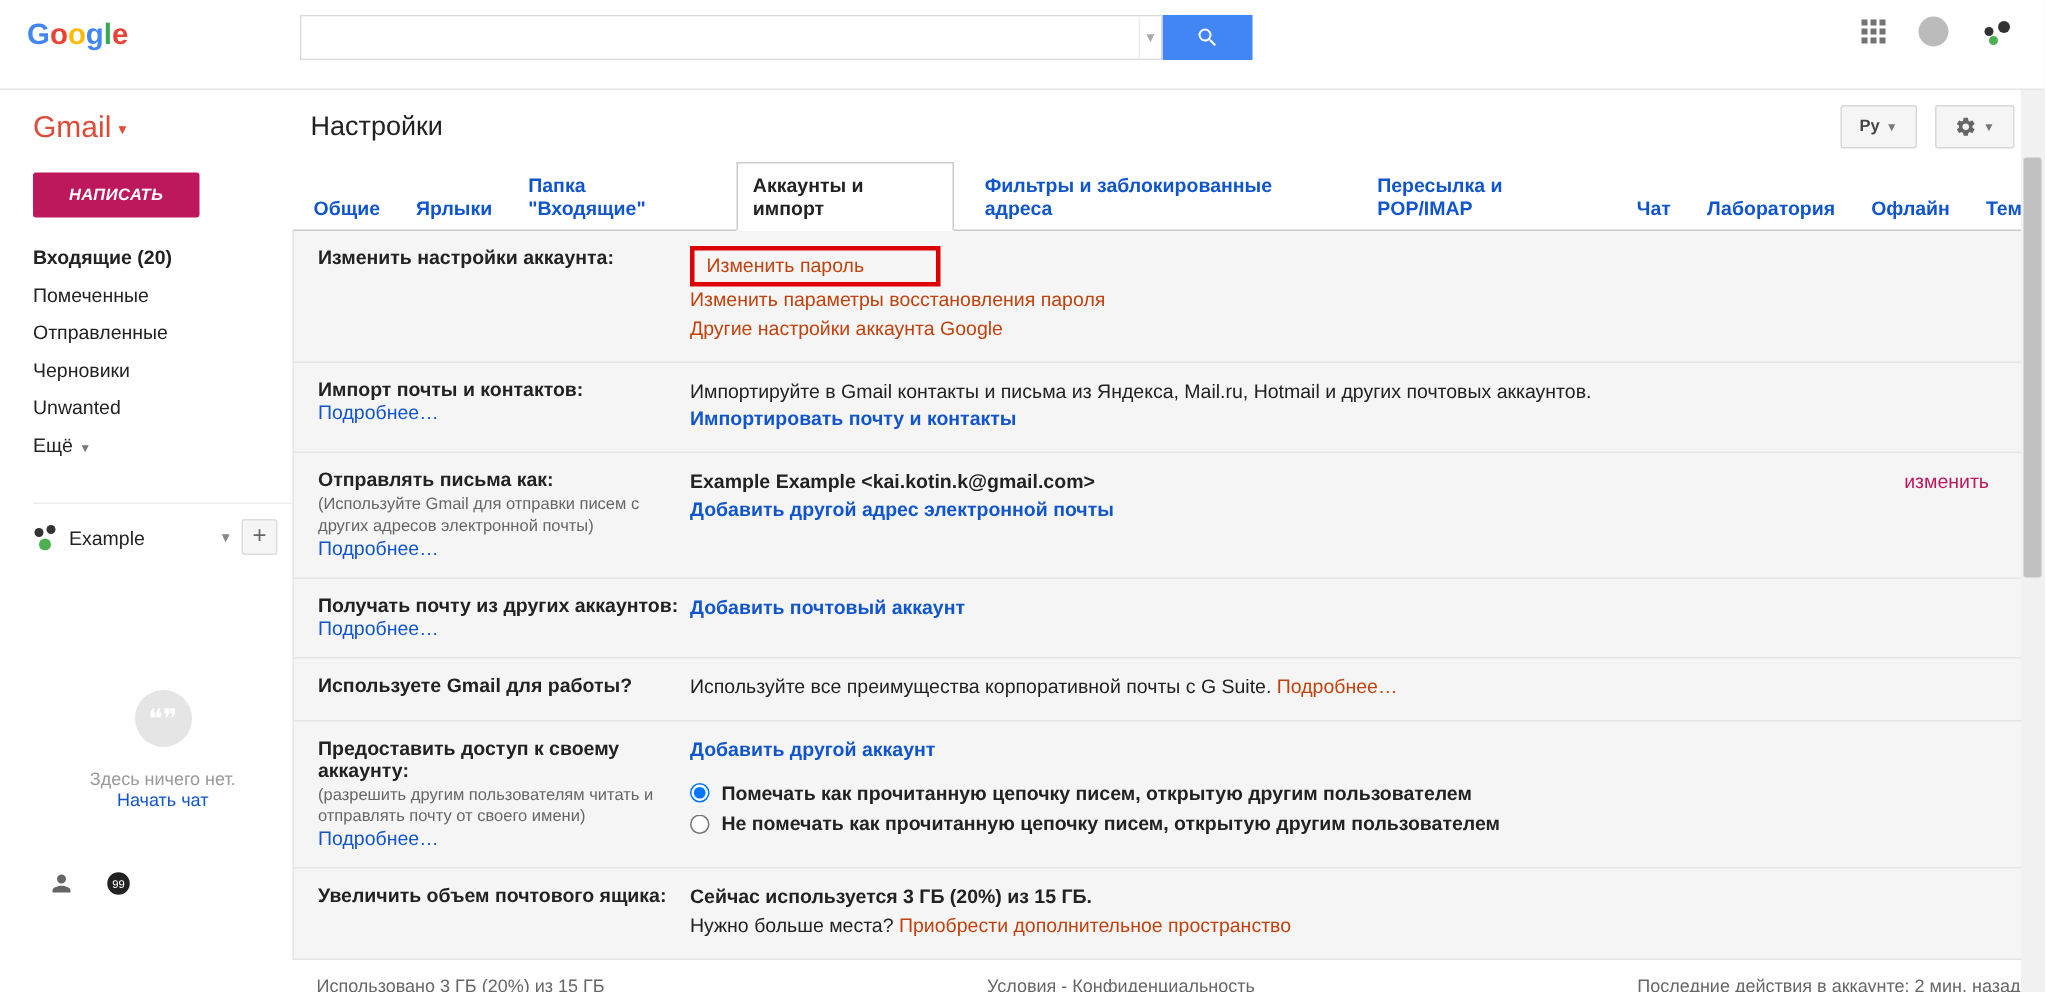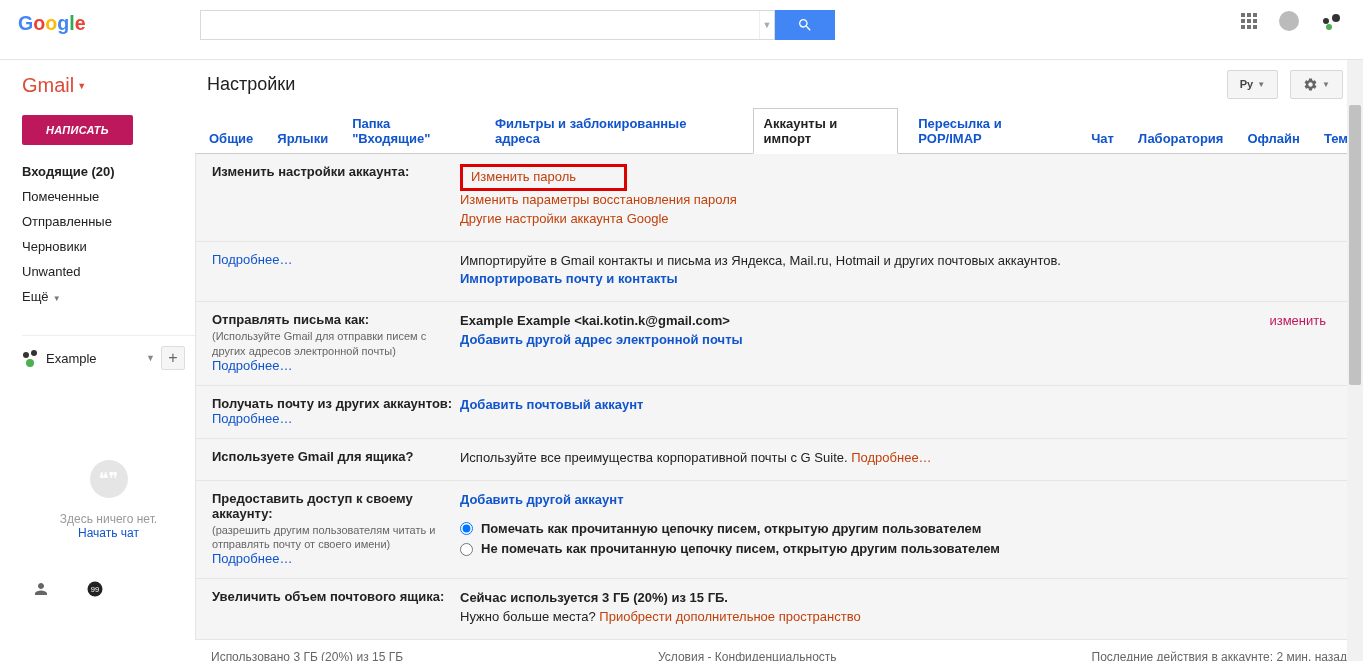--- a/index.html
+++ b/index.html
@@ -38,21 +38,21 @@
 .nav-item { display: block; padding: 5px 0; color: #222; font-size: 13px; }
 .nav-item.bold { font-weight: bold; }
 .nav-item .caret { font-size: 8px; color:#777; margin-left:2px; }
 .profile-row { margin-top: 26px; display:flex; align-items:center; gap:6px; border-top:1px solid #eee; padding-top:10px; padding-right:10px;}
 .profile-row .dot { position:relative; width:18px; height:18px; }
 .profile-row .name { flex:1; }
 .plus-btn { width:24px; height:24px; border:1px solid #ddd; background:#f5f5f5; font-size:16px; color:#666; display:flex; align-items:center; justify-content:center; border-radius:2px; }
 .hangouts { margin-top: 90px; text-align:center; color:#999; font-size:12px; }
 .hangout-icon { width:38px; height:38px; background:#e5e5e5; border-radius:50%; margin:0 auto 14px; display:flex; align-items:center; justify-content:center; color:#fff; font-size:18px; }
 .hangouts a { color:#15c; }
-.bottom-icons { margin-top:40px; display:flex; gap:36px; padding-left:10px; }
+.bottom-icons { margin-top:40px; display:flex; gap:20px; padding-left:10px; }
 .bottom-icons .ic { width:18px; height:18px; }
 
 
 .main { flex: 1; padding-top: 0; }
 .tabs { display: flex; gap: 16px; padding: 0 0 0 10px; border-bottom: none; align-items: flex-end; }
 .tab { color: #15c; font-weight: bold; font-size: 13px; padding: 7px 4px 7px; }
 .tab.active { background: #fff; border: 1px solid #ccc; border-bottom: 1px solid #fff; color: #222; padding: 7px 10px; margin-bottom:-1px; }
 .content { background: #f5f5f5; border: 1px solid #e5e5e5; border-top: 1px solid #ccc; }
 .section { display: flex; padding: 10px 16px 12px; border-bottom: 1px solid #e5e5e5; }
 .section-label { width: 248px; flex-shrink: 0; }
@@ -176,22 +176,22 @@
             </svg>
           <span class="caret">▼</span>
         </button>
       </div>
     </div>
 
     <div class="tabs">
       <a class="tab">Общие</a>
       <a class="tab">Ярлыки</a>
       <a class="tab">Папка "Входящие"</a>
+      <a class="tab active">Аккаунты и импорт</a>
       <a class="tab">Фильтры и заблокированные адреса</a>
-      <a class="tab active">Аккаунты и импорт</a>
       <a class="tab">Пересылка и POP/IMAP</a>
       <a class="tab">Чат</a>
       <a class="tab">Лаборатория</a>
       <a class="tab">Офлайн</a>
       <a class="tab">Темы</a>
     </div>
 
     <div class="content">
 
       <div class="section">
@@ -200,20 +200,21 @@
           </div>
         <div class="section-body">
           <span class="red-box"><a class="link-blue">Изменить пароль</a></span><br>
           <a class="link-blue">Изменить параметры восстановления пароля</a><br>
           <a class="link-blue">Другие настройки аккаунта Google</a>
         </div>
       </div>
 
       <div class="section">
         <div class="section-label">
+          <div class="title">Импорт почты и контактов:</div>
           <a class="more link-blue">Подробнее…</a>
         </div>
         <div class="section-body">
           <div>Импортируйте в Gmail контакты и письма из Яндекса, Mail.ru, Hotmail и других почтовых аккаунтов.</div>
           <a class="link-blue-bold">Импортировать почту и контакты</a>
         </div>
       </div>
 
       <div class="section">
         <div class="section-label">
@@ -233,21 +234,21 @@
           <div class="title">Получать почту из других аккаунтов:</div>
           <a class="more link-blue">Подробнее…</a>
         </div>
         <div class="section-body">
           <a class="link-blue-bold">Добавить почтовый аккаунт</a>
         </div>
       </div>
 
       <div class="section">
         <div class="section-label">
-            <div class="title">Используете Gmail для ящика?</div>
+            <div class="title">Используете Gmail для работы?</div>
           </div>
         <div class="section-body">
           <span>Используйте все преимущества корпоративной почты с G Suite. </span><a class="link-blue">Подробнее…</a>
         </div>
       </div>
 
       <div class="section">
         <div class="section-label">
           <div class="title">Предоставить доступ к своему аккаунту:</div>
           <div class="sub">(разрешить другим пользователям читать и отправлять почту от своего имени)</div>

